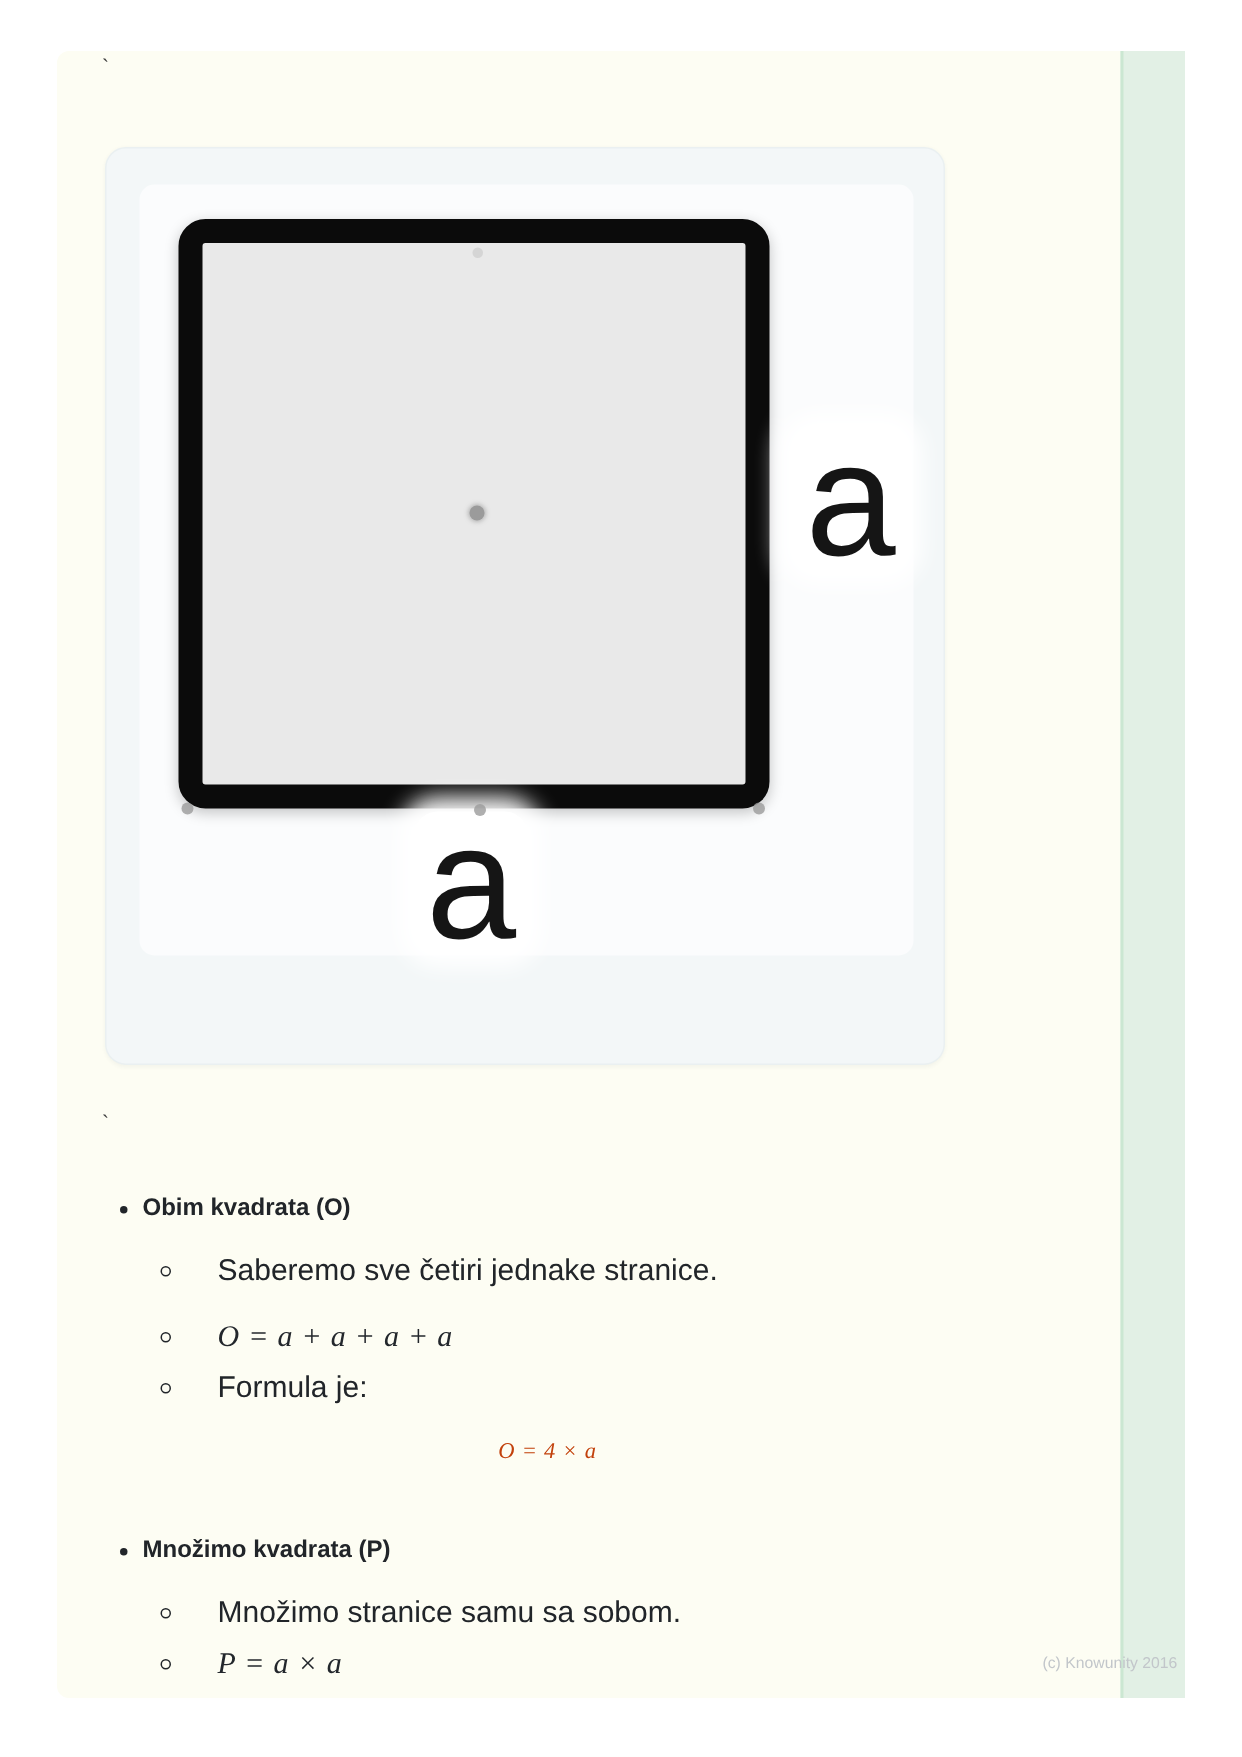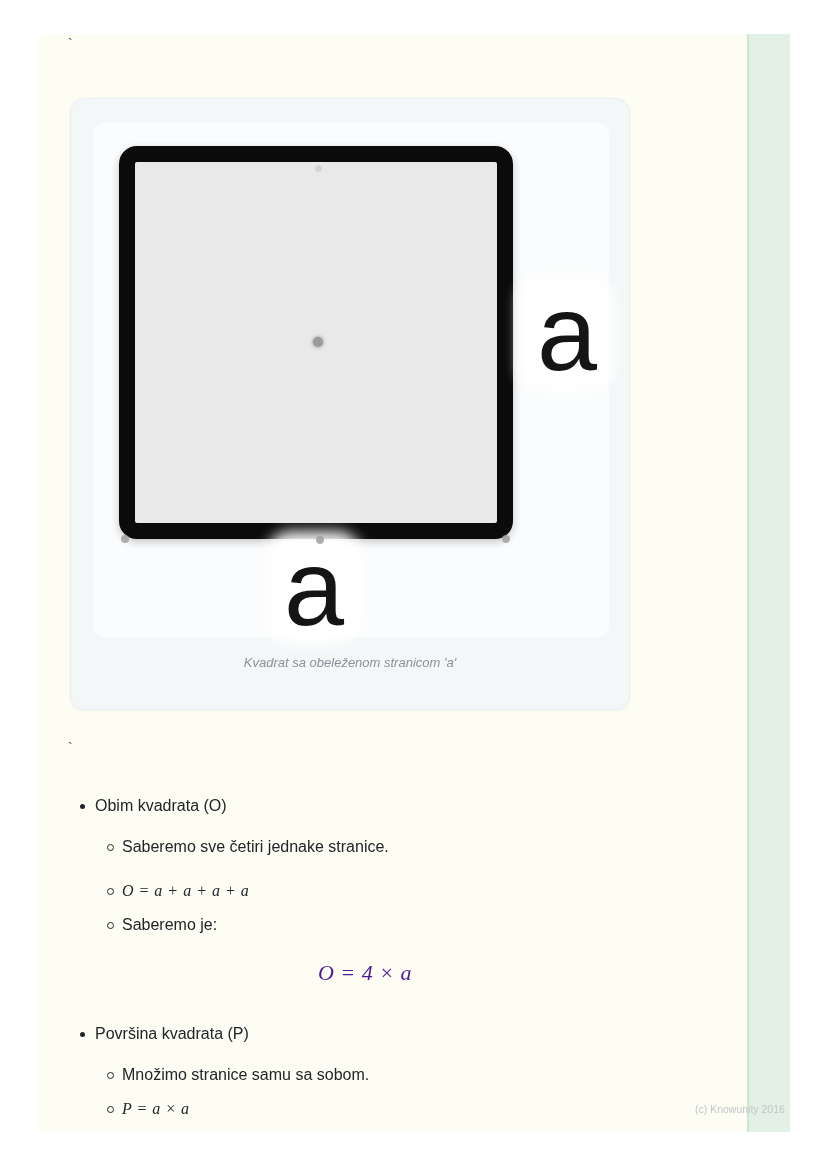--- a/index.html
+++ b/index.html
@@ -51,37 +51,37 @@
                     text-align:center; font-style:italic; font-size:13px;
                     color:#8a9199; }
 
   
   .li { position:absolute; height:20px; line-height:20px; color:#212529; z-index:2; }
   .li .bullet-disc { position:absolute; left:0; top:8px; width:5px; height:5px;
                      border-radius:50%; background:#212529; }
   .li .bullet-circle { position:absolute; left:0; top:7px; width:7px; height:7px;
                        border-radius:50%; border:1.5px solid #212529; background:transparent; }
   .li .li-text { position:absolute; left:15px; top:0; white-space:nowrap; }
-  .li-title .li-text { font-weight:400; font-size:16px; }
-  .li-item  .li-text { font-size:16px; }
+  .li-title .li-text { font-weight:700; font-size:16px; }
+  .li-item  .li-text { font-size:20px;margin-left:23px; }
   .math { font-family:"Liberation Serif", serif; font-style:italic;
           font-size:17px; letter-spacing:0.5px; color:#23272c;text-align:center; }
 
   .pos-l1 { left:42px; top:762px; }
   .pos-s1a { left:69px; top:803px; }
   .pos-s1b { left:69px; top:847px; }
   .pos-s1c { left:69px; top:881px; }
   .pos-l2 { left:42px; top:990px; }
   .pos-s2a { left:69px; top:1031px; }
   .pos-s2b { left:69px; top:1065px; }
 
   .display-formula { position:absolute; left:0; top:926px; width:654px; height:22px;
                      text-align:center; font-family:"Liberation Serif", serif;
-                     font-style:italic; font-size:22px; letter-spacing:0.5px;
-                     color:#4c1d95; z-index:2; }
+                     font-style:italic; font-size:15px; letter-spacing:0.5px;
+                     color:#c2410c; z-index:2; }
 
   .watermark { position:absolute; left:657px; top:1069px; font-size:10.5px;
                color:#c2c6ca; white-space:nowrap; z-index:3; }
 </style>
 </head>
 <body>
 
 <div class="screen">
   <div class="doc-page">
 
@@ -93,21 +93,20 @@
       <div class="figure-image">
         <div class="square-shape"></div>
         <span class="dot dot-center"></span>
         <span class="dot dot-top"></span>
         <span class="dot dot-bl"></span>
         <span class="dot dot-bc"></span>
         <span class="dot dot-br"></span>
         <div class="side-label side-label-right">a</div>
         <div class="side-label side-label-bottom">a</div>
       </div>
-      <figcaption class="figure-caption">Kvadrat sa obeleženom stranicom 'a'</figcaption>
     </figure>
 
     <span class="stray stray-mid">`</span>
 
     <div class="li li-title pos-l1">
       <span class="bullet-disc"></span>
       <span class="li-text">Obim kvadrata (O)</span>
     </div>
 
     <div class="li li-item pos-s1a">
@@ -115,28 +114,28 @@
       <span class="li-text">Saberemo sve četiri jednake stranice.</span>
     </div>
 
     <div class="li li-item pos-s1b">
       <span class="bullet-circle"></span>
       <span class="li-text math">O = a + a + a + a</span>
     </div>
 
     <div class="li li-item pos-s1c">
       <span class="bullet-circle"></span>
-      <span class="li-text">Saberemo je:</span>
+      <span class="li-text">Formula je:</span>
     </div>
 
     <div class="display-formula">O = 4 × a</div>
 
     <div class="li li-title pos-l2">
       <span class="bullet-disc"></span>
-      <span class="li-text">Površina kvadrata (P)</span>
+      <span class="li-text">Množimo kvadrata (P)</span>
     </div>
 
     <div class="li li-item pos-s2a">
       <span class="bullet-circle"></span>
       <span class="li-text">Množimo stranice samu sa sobom.</span>
     </div>
 
     <div class="li li-item pos-s2b">
       <span class="bullet-circle"></span>
       <span class="li-text math">P = a × a</span>

